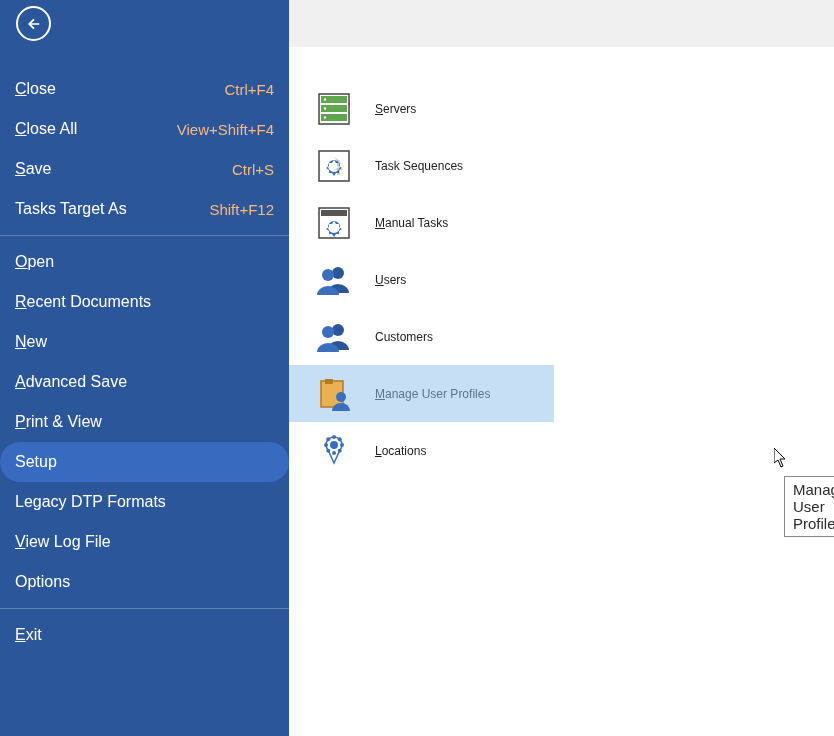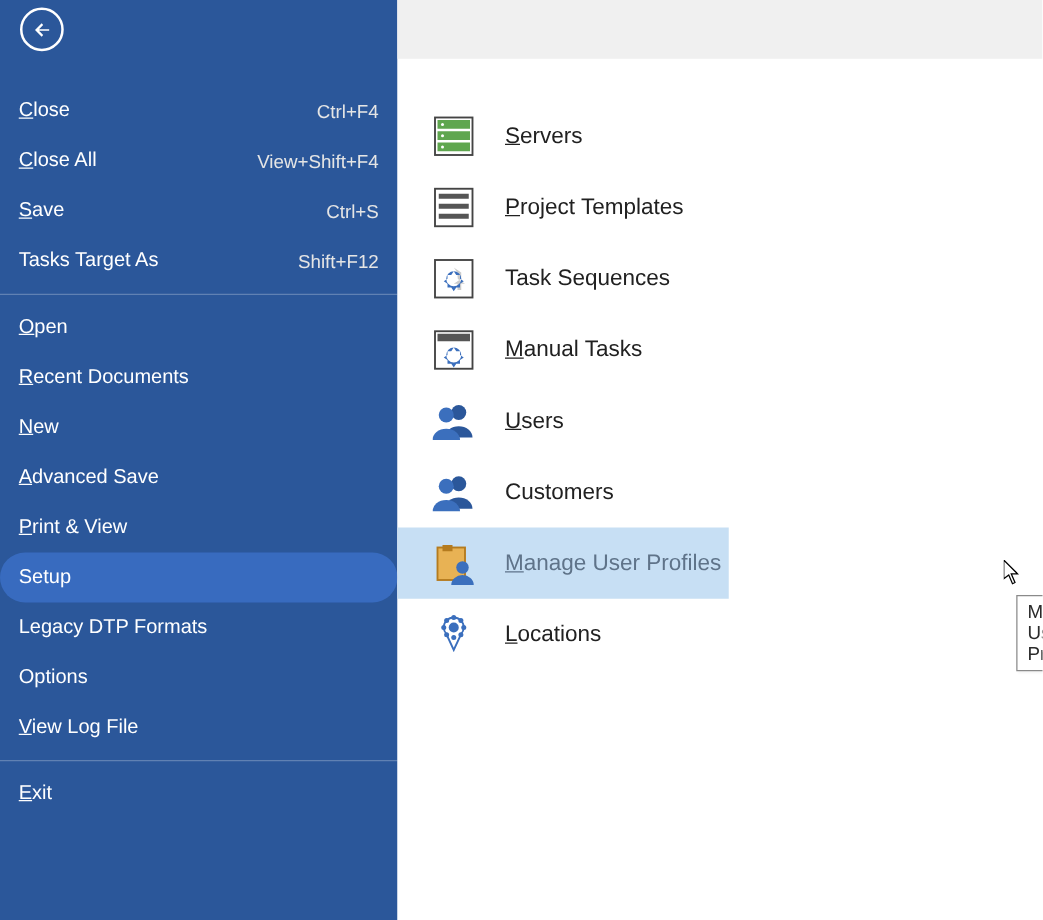--- a/index.html
+++ b/index.html
@@ -11,21 +11,21 @@
     overflow: hidden;
     background: #ffffff;
   }
   .app {
     display: flex;
     width: 100%;
     height: 100%;
   }
   
   .sidebar {
-    width: 318px;
+    width: 289px;
     background: #2b579a;
     color: #ffffff;
     display: flex;
     flex-direction: column;
     padding-top: 6px;
   }
   .back-btn {
     width: 35px;
     height: 35px;
     margin: 0 0 28px 16px;
@@ -44,21 +44,21 @@
     align-items: center;
     padding: 11px 15px 11px 15px;
     cursor: pointer;
     font-size: 16px;
   }
   .menu li.selected {
     background: #386bbf;
     border-radius: 20px;
   }
   .menu .label .ul { text-decoration: underline; }
-  .menu .shortcut { color: #e5e5e5; font-size: 15px; }
+  .menu .shortcut { color: #fdba74; font-size: 15px; }
   .sep {
     height: 1px;
     background: rgba(255,255,255,0.25);
     margin: 6px 0;
   }
   
   .main {
     flex: 1;
     background: #ffffff;
     position: relative;
@@ -83,21 +83,21 @@
   .setup-item .icon-box {
     width: 34px;
     height: 34px;
     display: flex;
     align-items: center;
     justify-content: center;
     margin-right: 24px;
   }
   .setup-item .item-label {
     color: #212121;
-    font-size: 18px;
+    font-size: 12px;
   }
   .setup-item.selected .item-label {
     color: #5f7389;
   }
   .setup-item .item-label .ul { text-decoration: underline; }
   
   .tooltip {
     position: absolute;
     background: #ffffff;
     border: 1px solid #8a8a8a;
@@ -158,24 +158,24 @@
         <li>
           <span class="label"><span class="ul">P</span>rint &amp; View</span>
         </li>
         <li class="selected">
           <span class="label">Setup</span>
         </li>
         <li>
           <span class="label">Legacy DTP Formats</span>
         </li>
         <li>
+          <span class="label"><span class="ul">V</span>iew Log File</span>
+        </li>
+        <li>
           <span class="label">Options</span>
-        </li>
-        <li>
-          <span class="label"><span class="ul">V</span>iew Log File</span>
         </li>
         <div class="sep"></div>
         <li>
           <span class="label"><span class="ul">E</span>xit</span>
         </li>
       </ul>
   </div>
 
   <div class="main">
     <div class="topband"></div>
@@ -186,31 +186,20 @@
               <rect x="2" y="2" width="30" height="30" fill="none" stroke="#444" stroke-width="1.5"></rect>
               <rect x="4" y="4" width="26" height="7" fill="#5fa64f"></rect>
               <rect x="4" y="13" width="26" height="7" fill="#5fa64f"></rect>
               <rect x="4" y="22" width="26" height="7" fill="#5fa64f"></rect>
               <circle cx="8" cy="7.5" r="1.2" fill="#fff"></circle>
               <circle cx="8" cy="16.5" r="1.2" fill="#fff"></circle>
               <circle cx="8" cy="25.5" r="1.2" fill="#fff"></circle>
             </svg>
           </div>
           <span class="item-label"><span class="ul">S</span>ervers</span>
-        </div>
-        <div class="setup-item">
-          <div class="icon-box">
-            <svg viewBox="0 0 34 34" width="34" height="34">
-              <rect x="2" y="2" width="30" height="30" fill="none" stroke="#444" stroke-width="1.5"></rect>
-              <rect x="5" y="6" width="24" height="4" fill="#555"></rect>
-              <rect x="5" y="14" width="24" height="4" fill="#555"></rect>
-              <rect x="5" y="22" width="24" height="4" fill="#555"></rect>
-            </svg>
-          </div>
-          <span class="item-label"><span class="ul">P</span>roject Templates</span>
         </div>
         <div class="setup-item">
           <div class="icon-box">
             <svg viewBox="0 0 34 34" width="34" height="34">
               <rect x="2" y="2" width="30" height="30" fill="#fff" stroke="#444" stroke-width="1.5"></rect>
               <path d="M17 8 l6 4 l-3 0 l0 5 l6 4 l-3 0 l0 5 l-3 0 l0 -5 l-3 0 l6 -4 l0 -5 l-3 0 z" fill="#ccc"></path>
               <path d="M17 17 m-6 0 a6 6 0 1 0 12 0 a6 6 0 1 0 -12 0 M17 11 l2 3 l3 0 l0 3 l3 2 l-3 2 l0 3 l-3 0 l-2 3 l-2 -3 l-3 0 l0 -3 l-3 -2 l3 -2 l0 -3 l3 0 z" fill="#3b6fbd"></path>
               <circle cx="17" cy="17" r="3" fill="#fff"></circle>
             </svg>
           </div>

